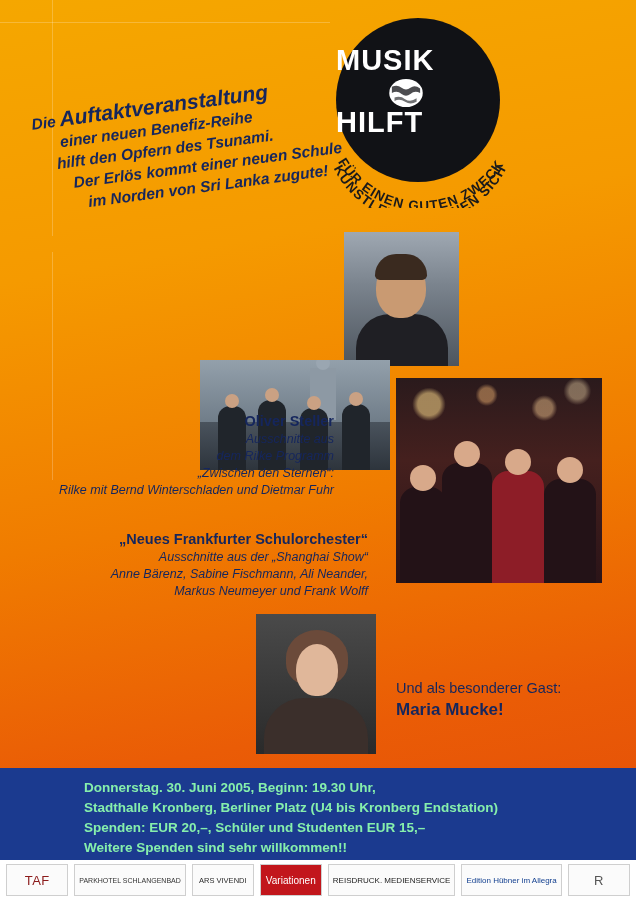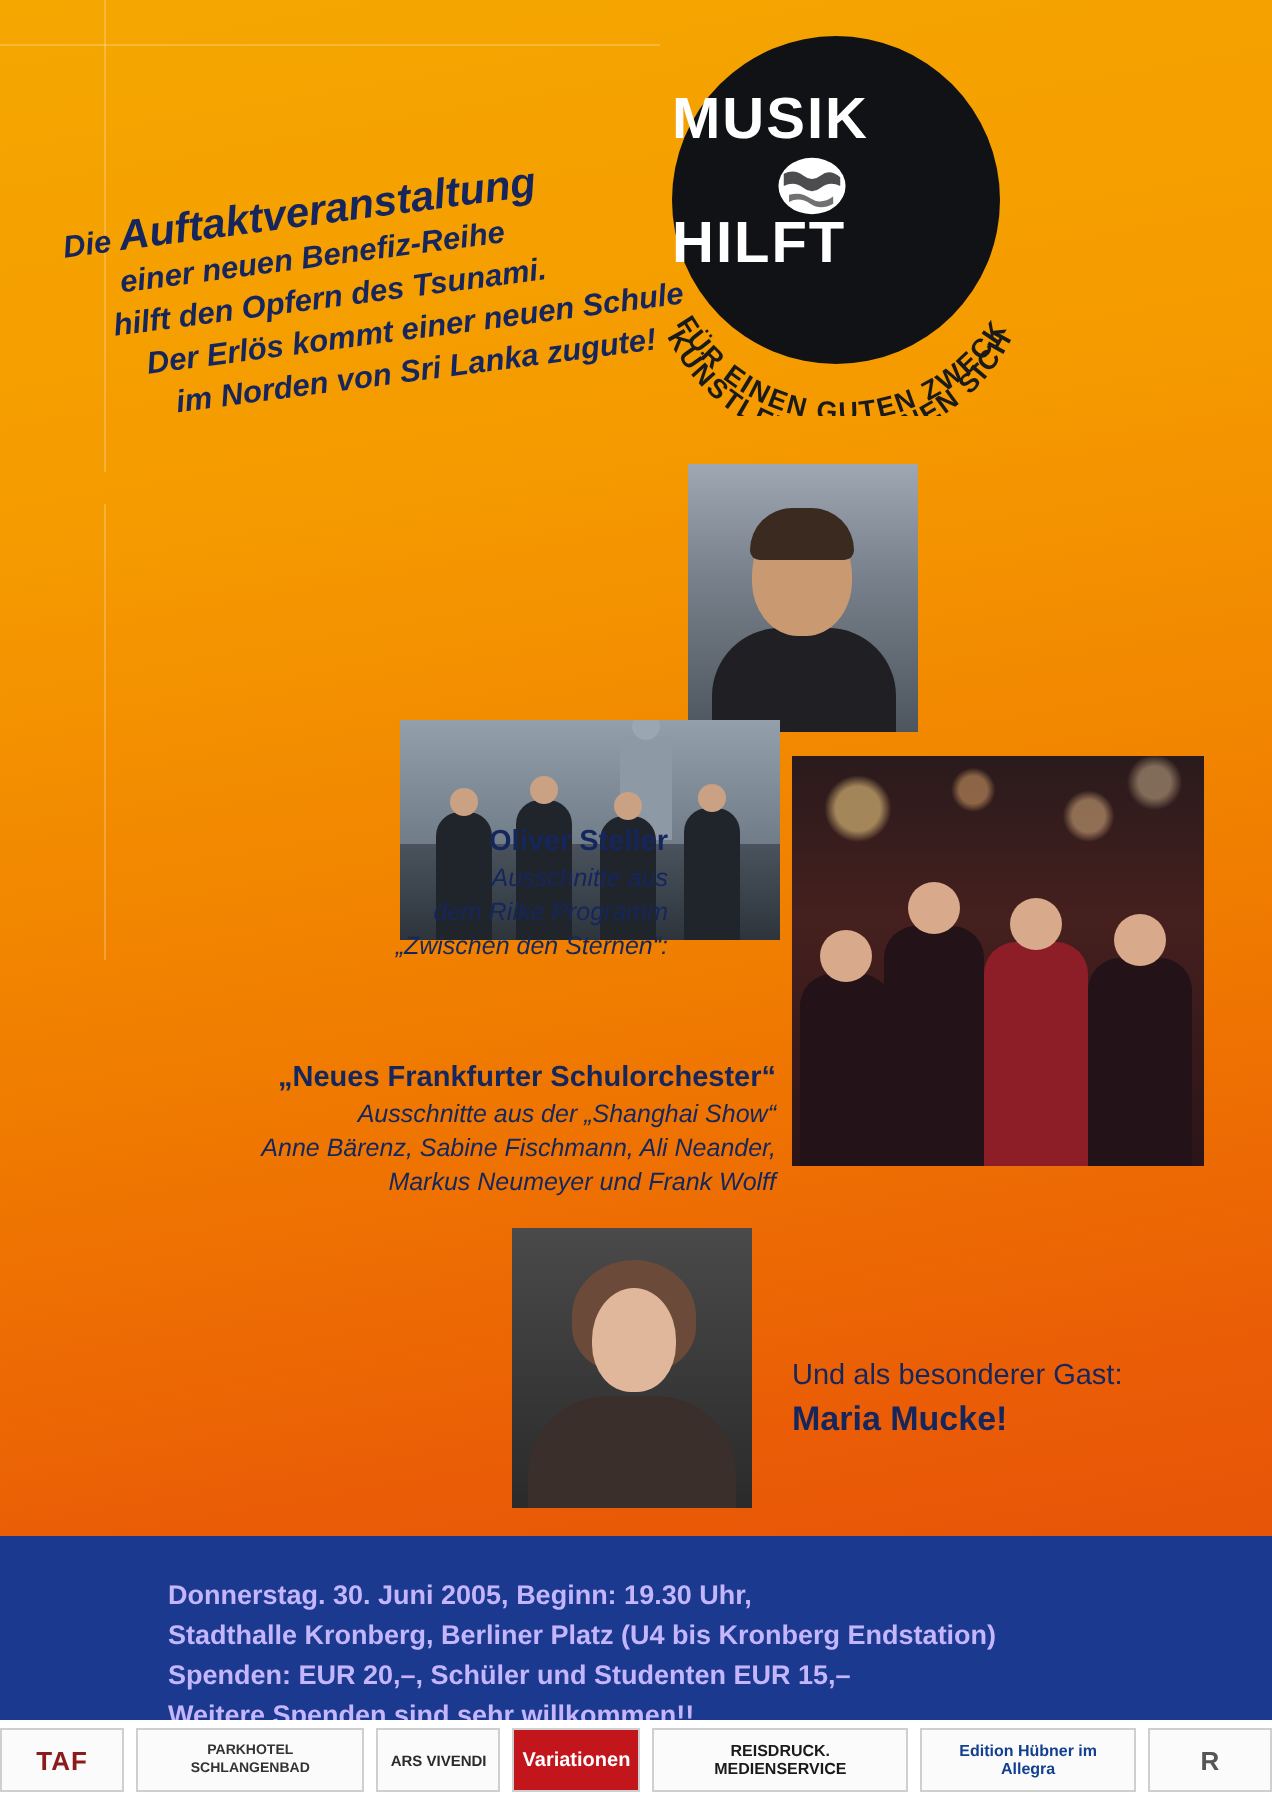--- a/index.html
+++ b/index.html
@@ -253,21 +253,21 @@
     line-height: 19px;
   }
   .artist .sub {
     font-style: italic;
     font-size: 12.5px;
     line-height: 17px;
     color: #15265d;
   }
   #artist-schawgulidse { left: 90px; top: 284px; width: 244px; }
   #artist-steller { left: 40px; top: 412px; width: 294px; }
-  #artist-orchester { left: 68px; top: 530px; width: 320px; }
+  #artist-orchester { left: 48px; top: 530px; width: 320px; }
 
   #guest {
     position: absolute;
     left: 396px;
     top: 678px;
     width: 220px;
     color: #15265d;
   }
   #guest .line1 {
     font-size: 14.5px;
@@ -282,22 +282,22 @@
   
   #footer-band {
     position: absolute;
     left: 0;
     top: 768px;
     width: 636px;
     height: 92px;
     background: #1b3a8f;
   }
   #footer-band .txt {
-    padding: 20px 0 0 84px;
-    color: #c4b5fd;
+    padding: 10px 0 0 84px;
+    color: #86efac;
     font-size: 13.5px;
     line-height: 20px;
     font-weight: bold;
   }
 
   
   #sponsors {
     position: absolute;
     left: 0;
     top: 860px;
@@ -311,21 +311,21 @@
   }
   .sponsor {
     height: 30px;
     min-width: 52px;
     border: 1px solid #cfcfcf;
     background: #fbfbfb;
     display: flex;
     align-items: center;
     justify-content: center;
     font-size: 8px;
-    font-weight: bold;
+    font-weight: normal;
     color: #444;
     padding: 0 4px;
     text-align: center;
     line-height: 9px;
     overflow: hidden;
   }
   .sponsor.s-taf   { color:#8c1b1b; font-size: 13px; letter-spacing:0.5px; }
   .sponsor.s-park  { color:#333; font-size: 7px; }
   .sponsor.s-ars   { color:#2b2b2b; font-size: 7.5px; }
   .sponsor.s-roman { background:#c2161c; color:#fff; font-size: 10px; }
@@ -406,20 +406,21 @@
     <div class="hair"></div>
     <div class="face"></div>
   </div>
 
 
   <div class="artist" id="artist-steller">
     <div class="name">Oliver Steller</div>
     <div class="sub">Ausschnitte aus</div>
     <div class="sub">dem Rilke Programm</div>
     <div class="sub">„Zwischen den Sternen“:</div>
+    <div class="sub">Rilke mit Bernd Winterschladen und Dietmar Fuhr</div>
   </div>
 
   <div class="artist" id="artist-orchester">
     <div class="name">„Neues Frankfurter Schulorchester“</div>
     <div class="sub">Ausschnitte aus der „Shanghai Show“</div>
     <div class="sub">Anne Bärenz, Sabine Fischmann, Ali Neander,</div>
     <div class="sub">Markus Neumeyer und Frank Wolff</div>
   </div>
 
   <div id="guest">

